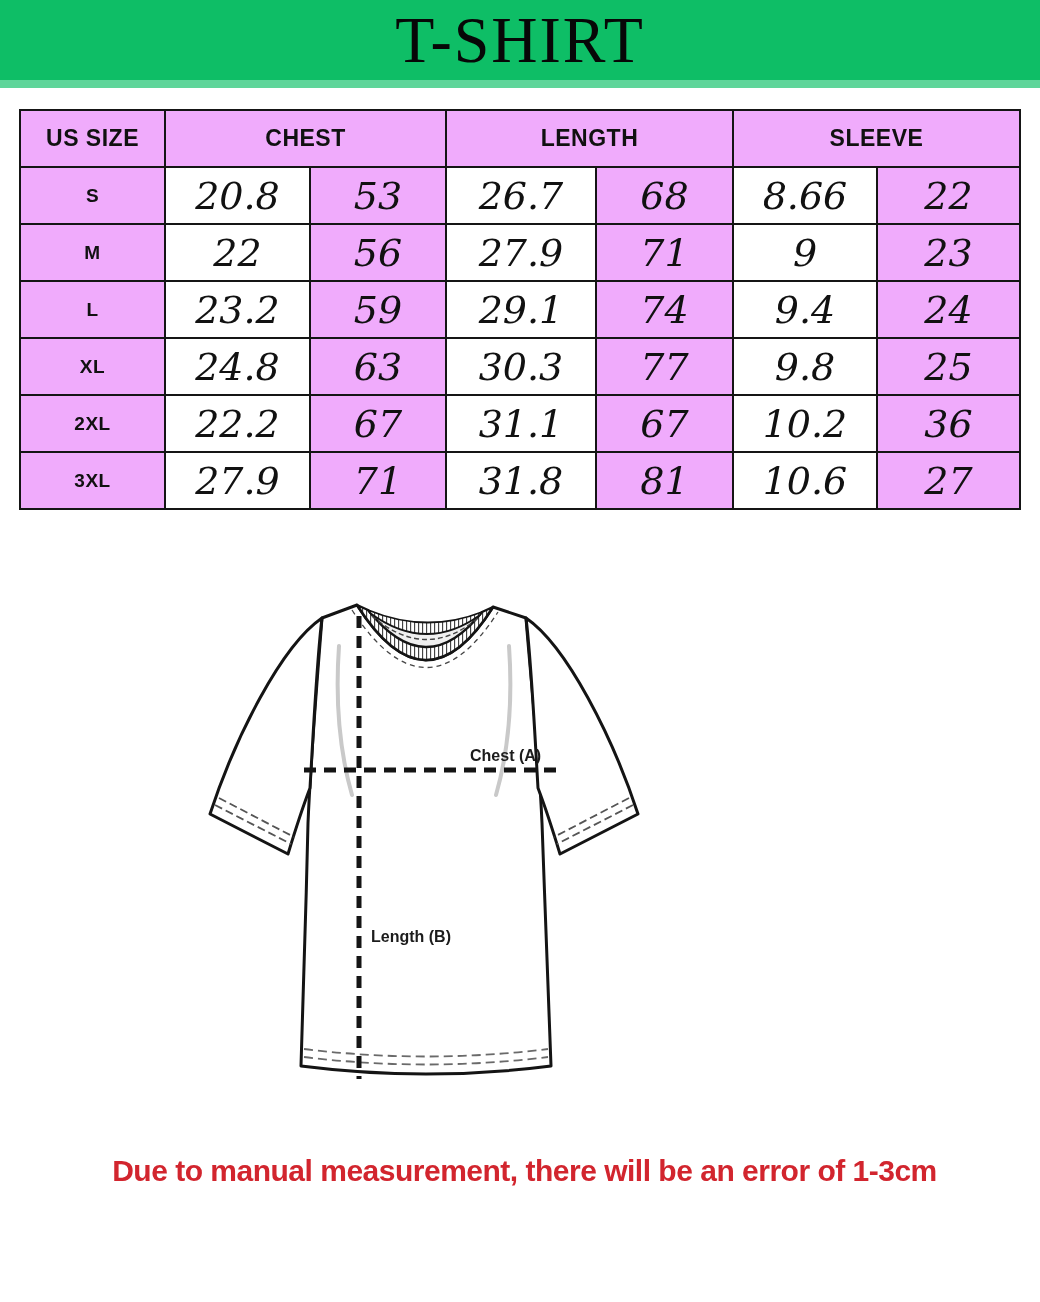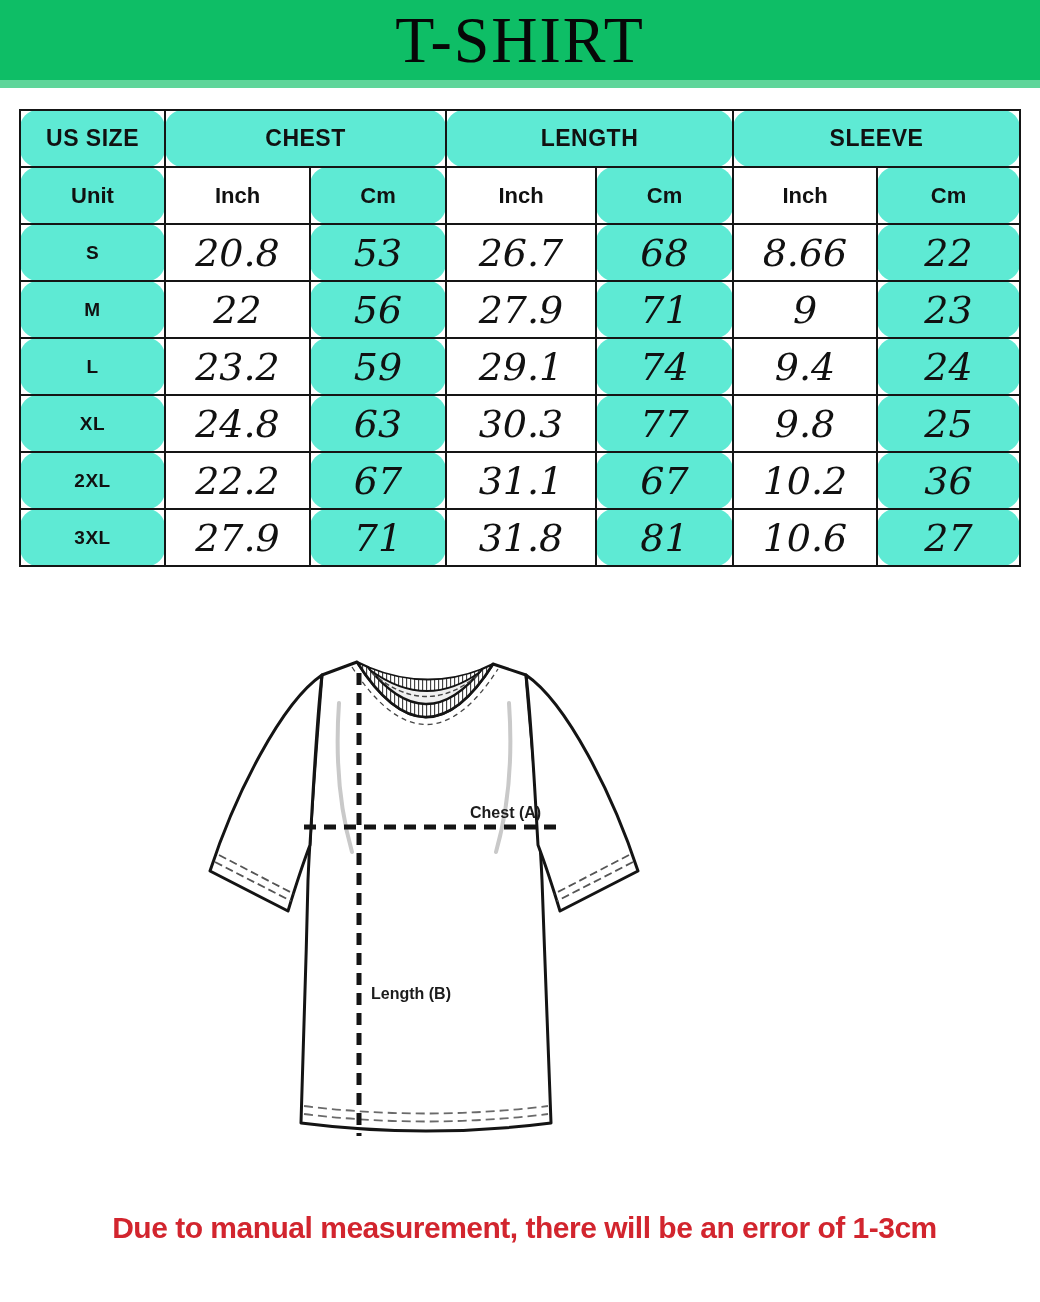--- a/index.html
+++ b/index.html
@@ -20,21 +20,21 @@
 
   
   table.size-table {
     width:1002px; margin:21px auto 0 auto;
     border-collapse:collapse; table-layout:fixed;
   }
   .size-table td {
     border:2.5px solid #151515; text-align:center; vertical-align:middle;
     height:57px; color:#111;
   }
-  .c-gray { background:#5eead4;border-radius:18px; }
+  .c-gray { background:#f0abfc; }
   .c-white { background:#ffffff; }
   .hdr  { font-weight:700; font-size:23px; letter-spacing:0.5px; }
   .unit { font-weight:700; font-size:22px; }
   .size-lbl { font-weight:700; font-size:19px; letter-spacing:0.5px; }
   .num  { font-family:"DejaVu Serif", serif; font-size:38px; font-weight:400;font-style:italic; }
 
   
   .diagram-wrap { width:848px; display:flex; justify-content:center; margin-top:78px; }
   .diagram-wrap svg { display:block; }
   .diag-label { font-family:"Liberation Sans", sans-serif; font-size:16px; font-weight:700; fill:#1c1c1c; }
@@ -64,29 +64,20 @@
       <col style="width:13.7%">
       <col style="width:14.4%">
       <col style="width:14.3%">
   </colgroup>
   <tbody>
     <tr>
       <td class="c-gray hdr">US SIZE</td>
       <td class="c-gray hdr" colspan="2">CHEST</td>
       <td class="c-gray hdr" colspan="2">LENGTH</td>
       <td class="c-gray hdr" colspan="2">SLEEVE</td>
-    </tr>
-    <tr>
-      <td class="c-gray unit">Unit</td>
-      <td class="c-white unit">Inch</td>
-      <td class="c-gray unit">Cm</td>
-      <td class="c-white unit">Inch</td>
-      <td class="c-gray unit">Cm</td>
-      <td class="c-white unit">Inch</td>
-      <td class="c-gray unit">Cm</td>
     </tr>
     <tr>
       <td class="c-gray size-lbl">S</td>
       <td class="c-white num">20.8</td>
       <td class="c-gray num">53</td>
       <td class="c-white num">26.7</td>
       <td class="c-gray num">68</td>
       <td class="c-white num">8.66</td>
       <td class="c-gray num">22</td>
     </tr>

